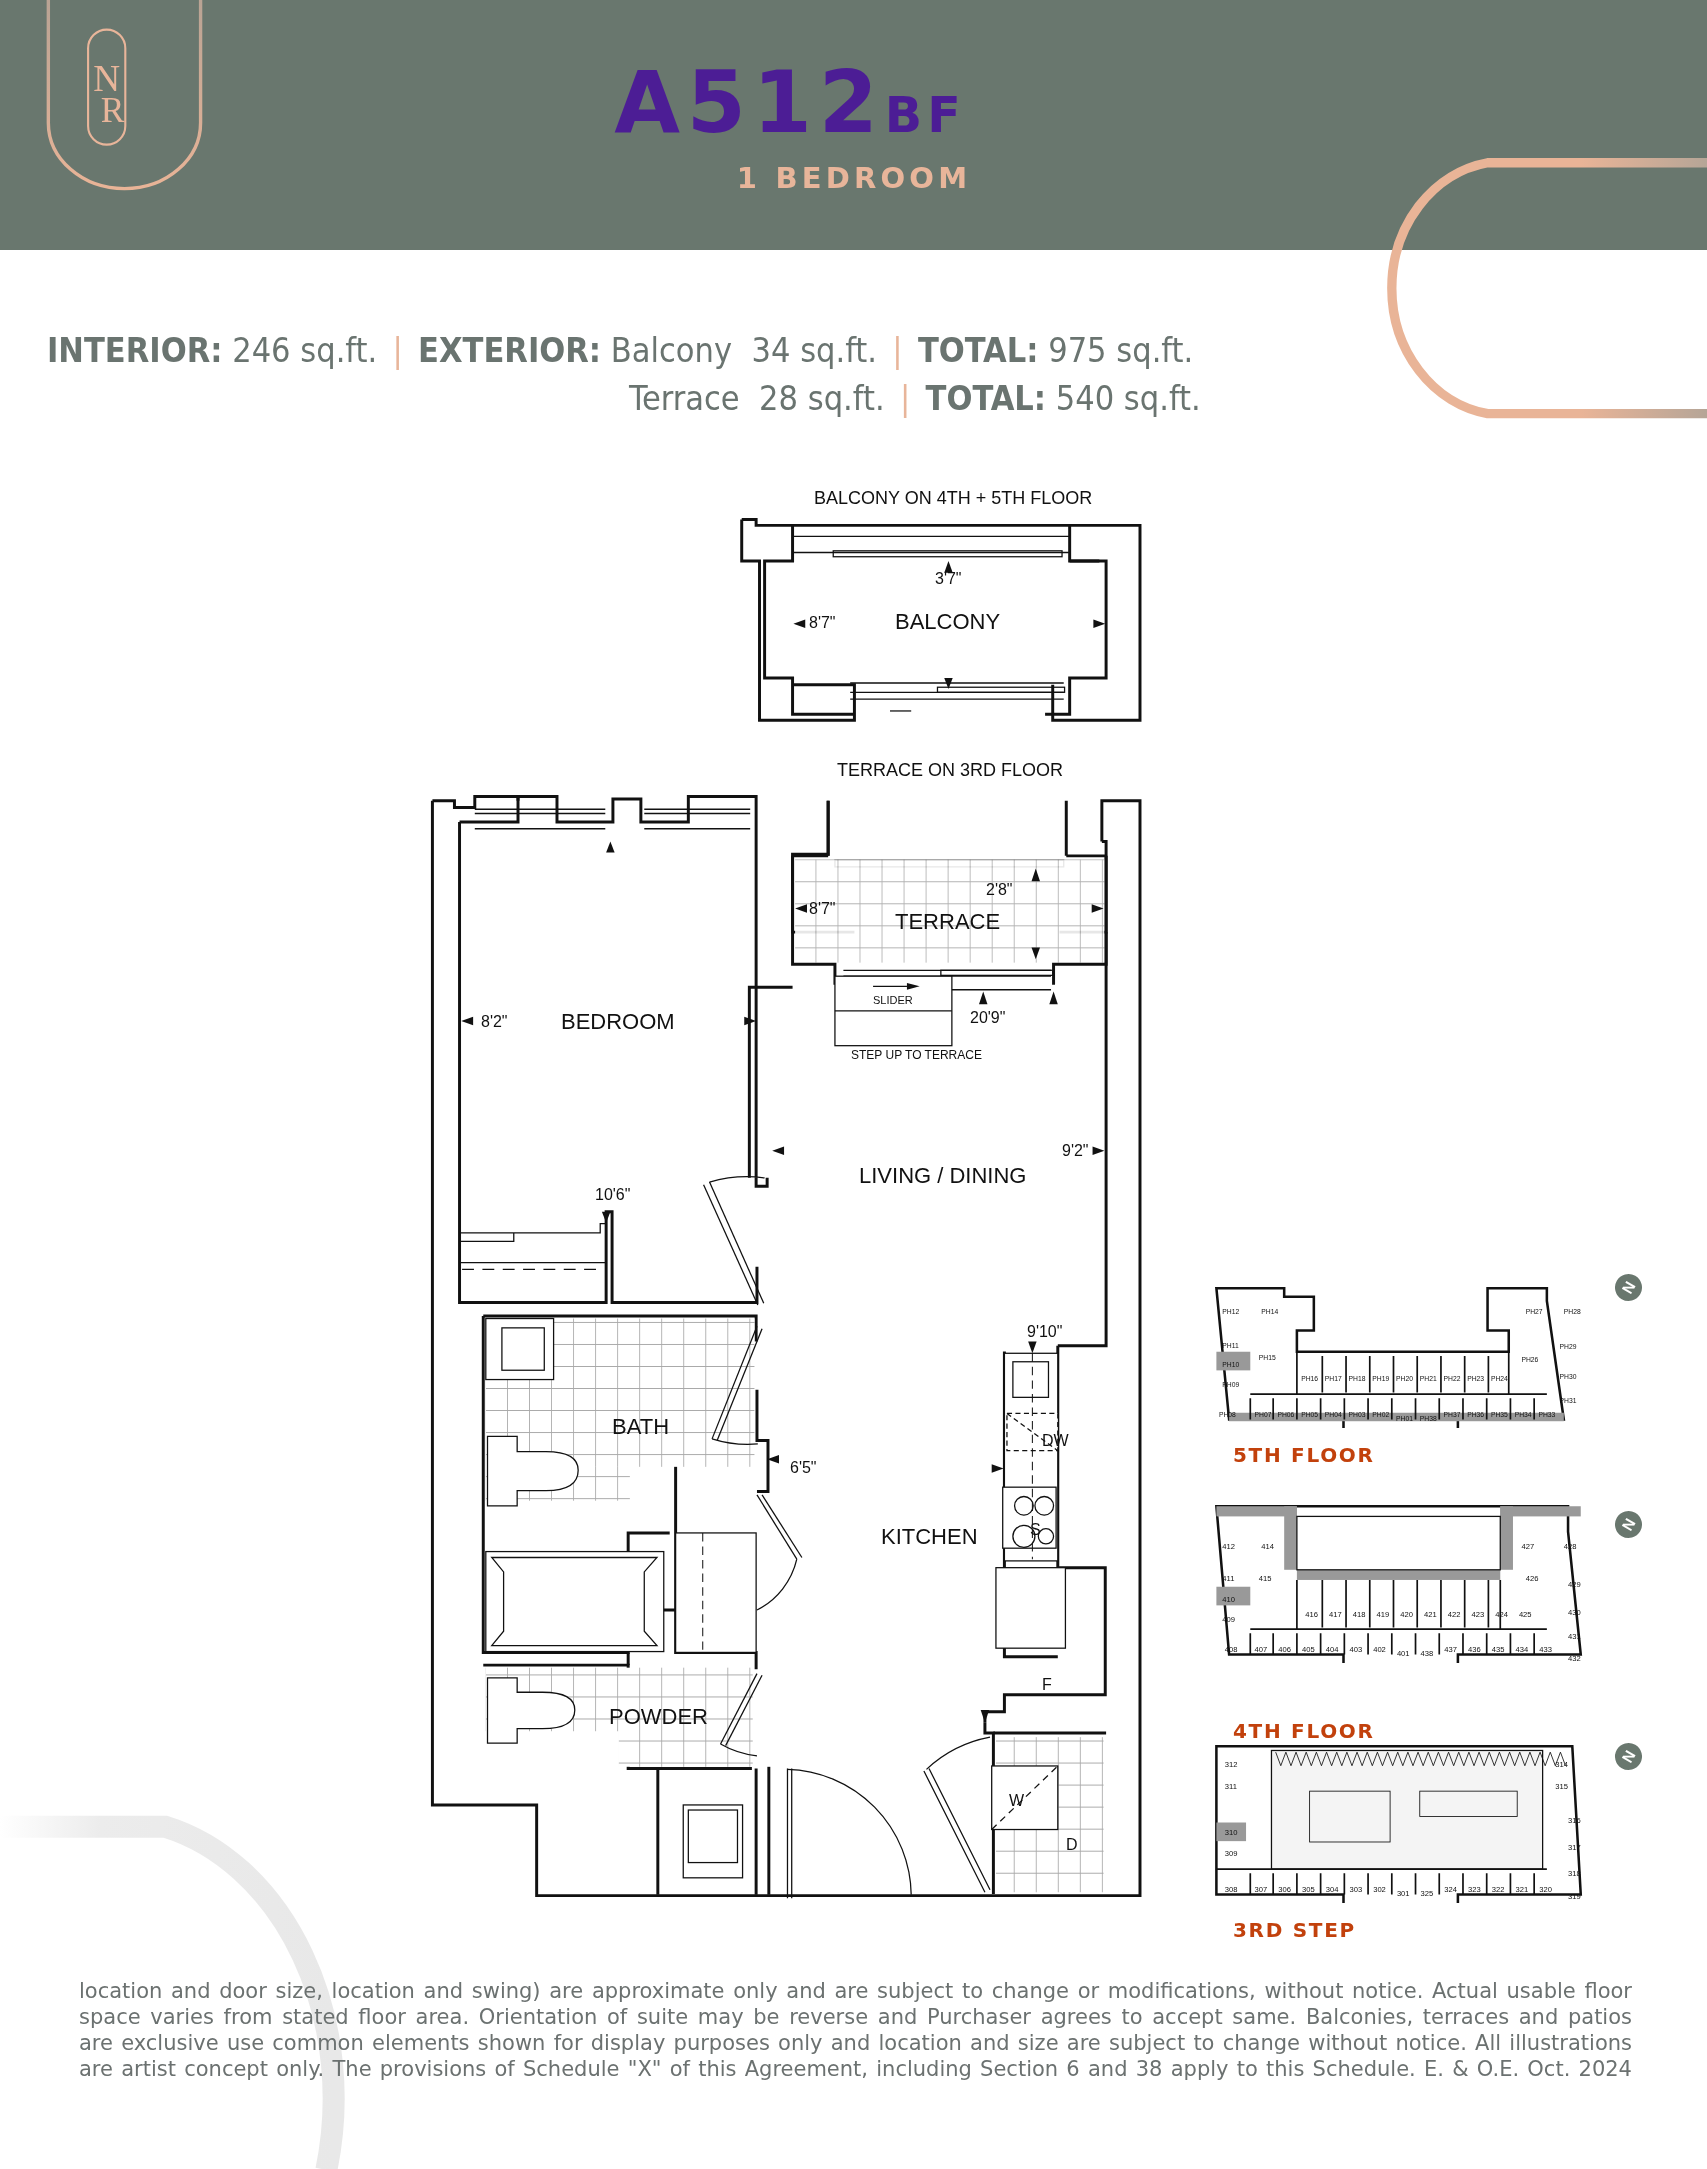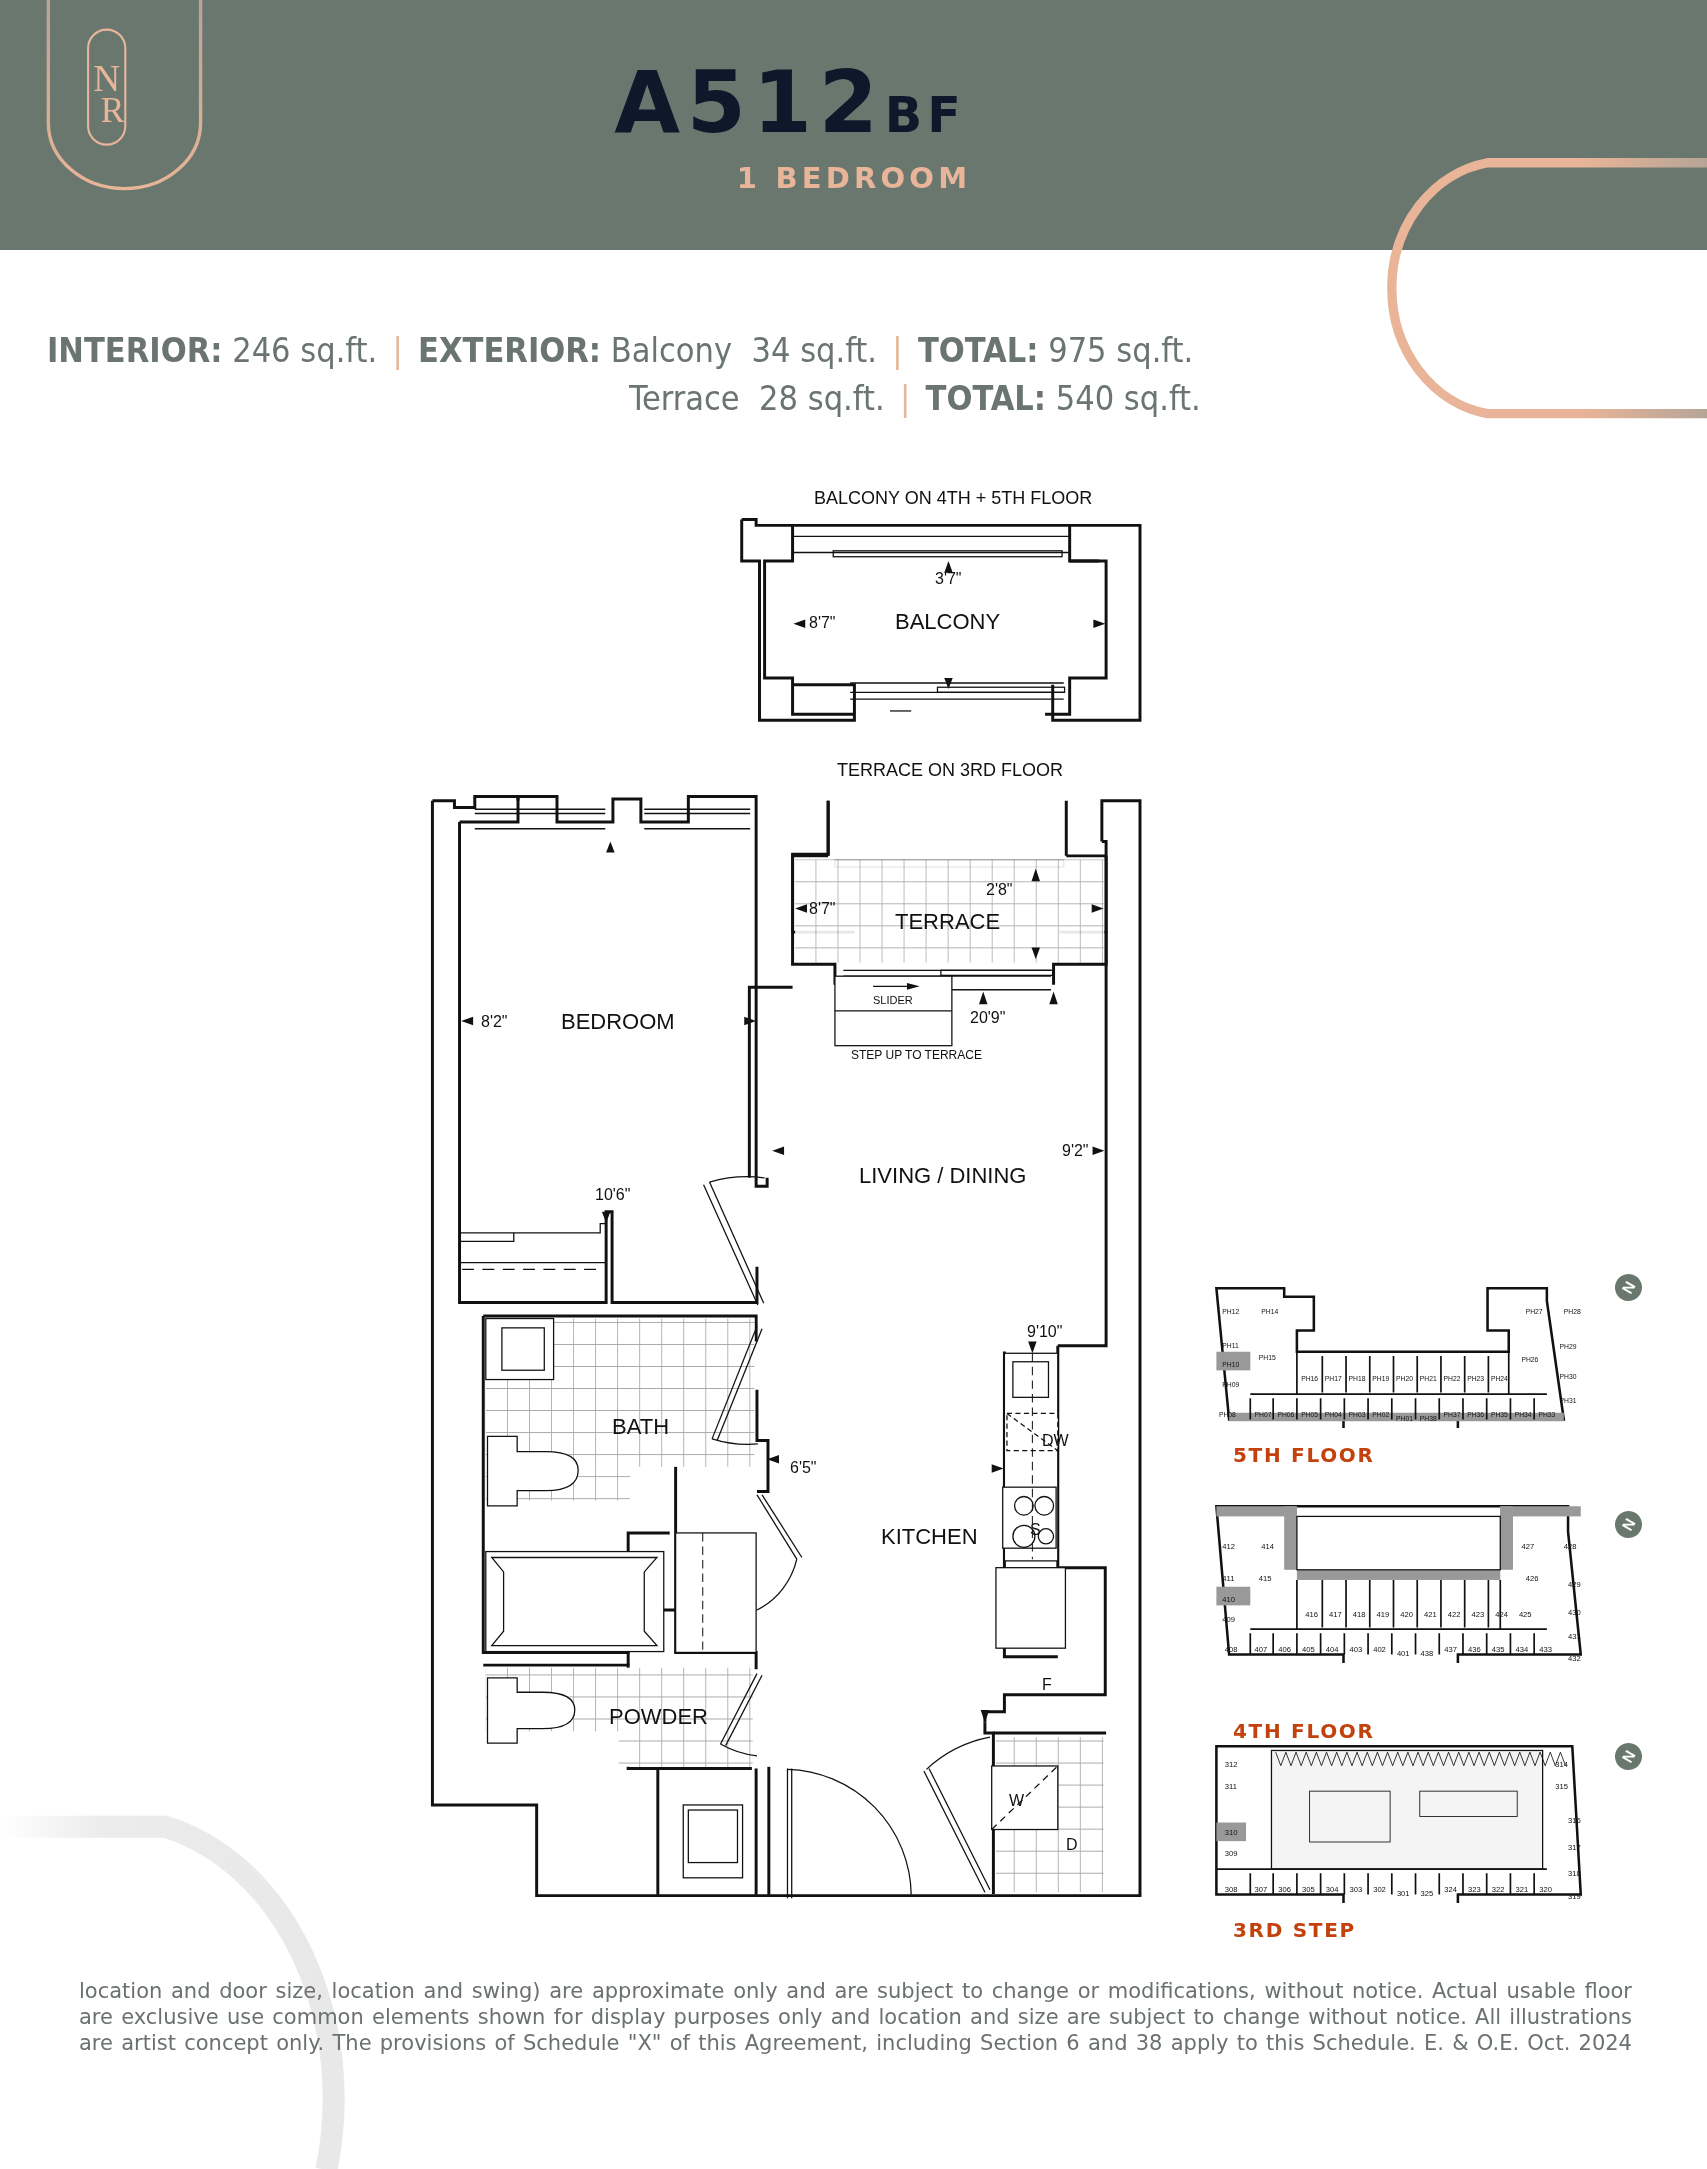--- a/index.html
+++ b/index.html
@@ -1,20 +1,20 @@
 <!DOCTYPE html>
 <html style="font-size:13.6px"><head>
 <meta charset="utf-8">
 <style>
   html, body { margin:0; padding:0; }
   body { width:1708px; height:2170px; position:relative; background:#ffffff; overflow:hidden;
          font-family:"Liberation Sans", sans-serif; }
   .header { position:absolute; left:0; top:0; width:1708px; height:250px; background:#69776e; }
   .logo-svg { position:absolute; left:42px; top:0; }
-  .title { position:absolute; left:0; width:1580px; top:53px; text-align:center; color:#0f172a;
+  .title { position:absolute; left:0; width:1580px; top:53px; text-align:center; color:#4c1d95;
            font-family:"DejaVu Sans", sans-serif; font-weight:bold; letter-spacing:6.8px; }
   .title .num { font-size:85px; }
   .title .suffix { font-size:49px; letter-spacing:5.1px; }
   .subtitle { position:absolute; left:0; width:1708px; top:161px; text-align:center; color:#e8b59a;
               font-family:"DejaVu Sans", sans-serif; font-weight:bold; font-size:29px; letter-spacing:4.2px; }
   .deco-svg { position:absolute; left:0; top:0; pointer-events:none; }
   .areas { position:absolute; left:47px; top:326px; color:#6a7470;
            font-family:"DejaVu Sans Condensed","DejaVu Sans", sans-serif; font-size:34px; line-height:48px; }
   .areas .row { white-space:nowrap; position:absolute; }
   .areas b { font-weight:bold; }
@@ -435,16 +435,17 @@
       <text x="330" y="177">322</text>
       <text x="358" y="177">321</text>
       <text x="386" y="177">320</text>
   </g>
 </svg>
 <div class="compass" style="left:1615px; top:1743px;">N</div>
 <div class="key-title" style="left:1233px; top:1918px;">3RD STEP</div>
 
 <div class="disclaimer">
   <span>location and door size, location and swing) are approximate only and are subject to change or modifications, without notice. Actual usable floor</span>
+  <span>space varies from stated floor area. Orientation of suite may be reverse and Purchaser agrees to accept same. Balconies, terraces and patios</span>
   <span>are exclusive use common elements shown for display purposes only and location and size are subject to change without notice. All illustrations</span>
   <span>are artist concept only. The provisions of Schedule "X" of this Agreement, including Section 6 and 38 apply to this Schedule. E. &amp; O.E. Oct. 2024</span>
 </div>
 
 
 </body></html>

